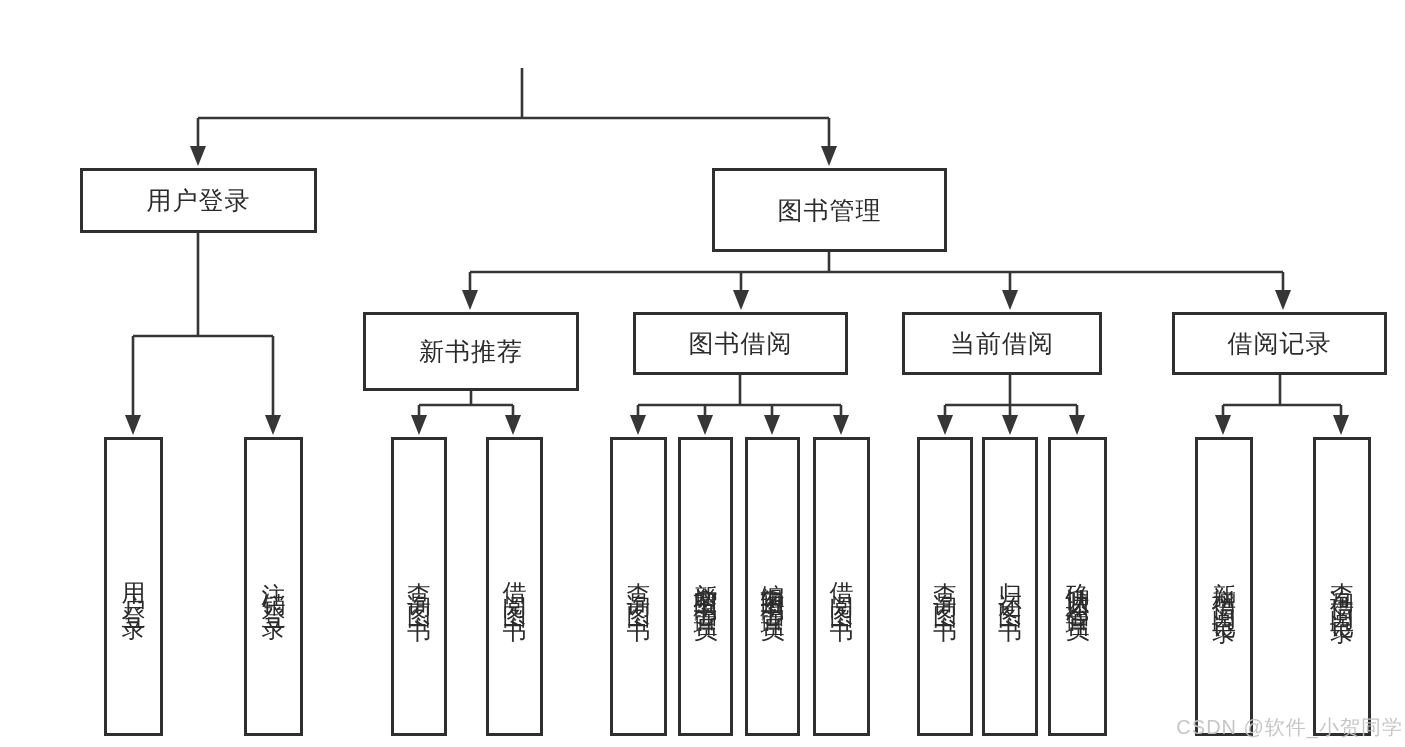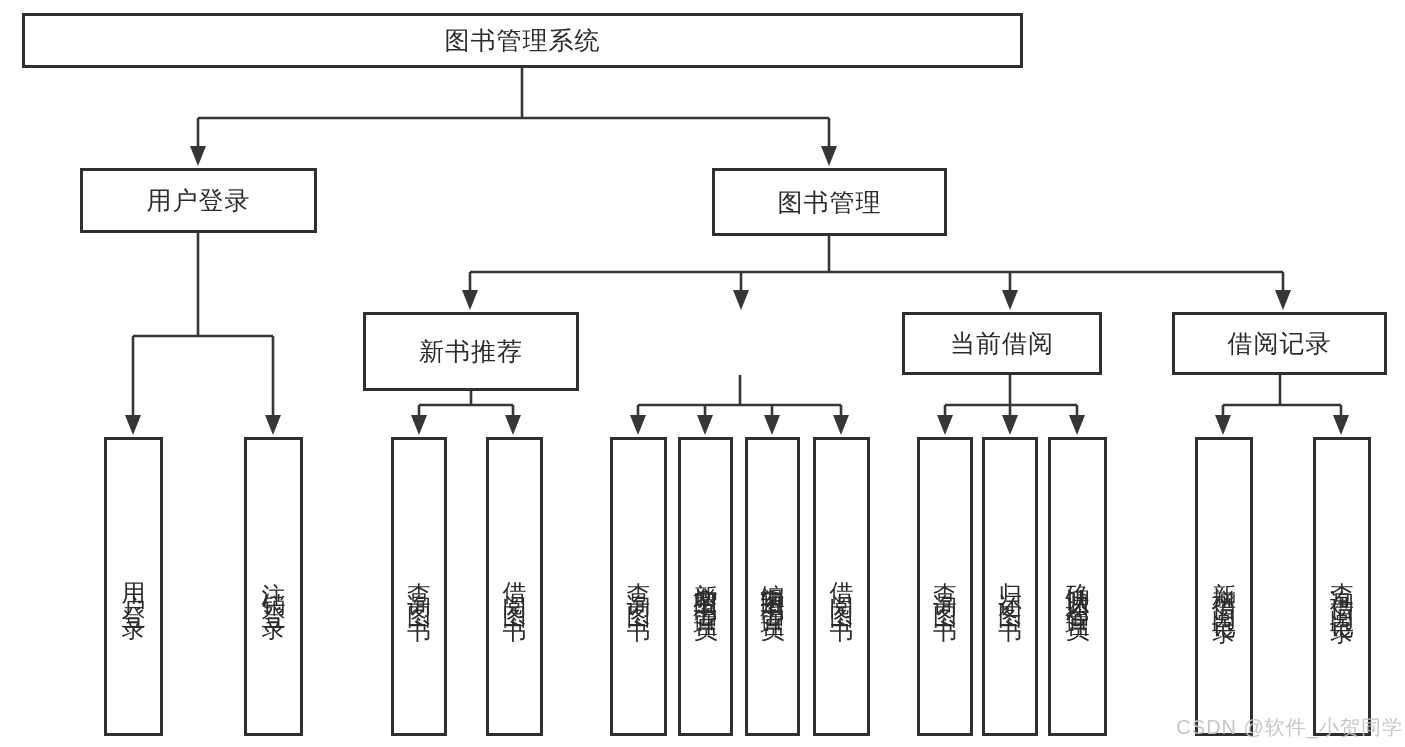--- a/index.html
+++ b/index.html
@@ -108,33 +108,33 @@
       <polygon points="1002,415 1018,415 1010,435"></polygon>
       <polygon points="1069,415 1085,415 1077,435"></polygon>
     </g>
     <g>
       <path d="M1280,375 V405 M1223,405 H1341 M1223,405 V417 M1341,405 V417"></path>
       <polygon points="1215,415 1231,415 1223,435"></polygon>
       <polygon points="1333,415 1349,415 1341,435"></polygon>
     </g>
   </svg>
 
-  <div class="box" style="left:22px; top:13px; width:1001px; height:55px;">
-    <span class="hlabel">图书管理系统</span>
-  </div>
 
   <div class="box" style="left:80px; top:168px; width:237px; height:65px;">
     <span class="hlabel">用户登录</span>
   </div>
-  <div class="box" style="left:712px; top:168px; width:235px; height:68px;">
+  <div class="box" style="left:712px; top:168px; width:235px; height:84px;">
     <span class="hlabel">图书管理</span>
   </div>
 
   <div class="box" style="left:363px; top:312px; width:216px; height:79px;">
     <span class="hlabel">新书推荐</span>
+  </div>
+  <div class="box" style="left:633px; top:312px; width:215px; height:63px;">
+    <span class="hlabel">图书借阅</span>
   </div>
   <div class="box" style="left:902px; top:312px; width:200px; height:63px;">
     <span class="hlabel">当前借阅</span>
   </div>
   <div class="box" style="left:1172px; top:312px; width:215px; height:63px;">
     <span class="hlabel">借阅记录</span>
   </div>
 
   <div class="box vbox" style="left:104px; top:437px; width:59px; height:299px;">
     <span class="vlabel">用户登录</span>

